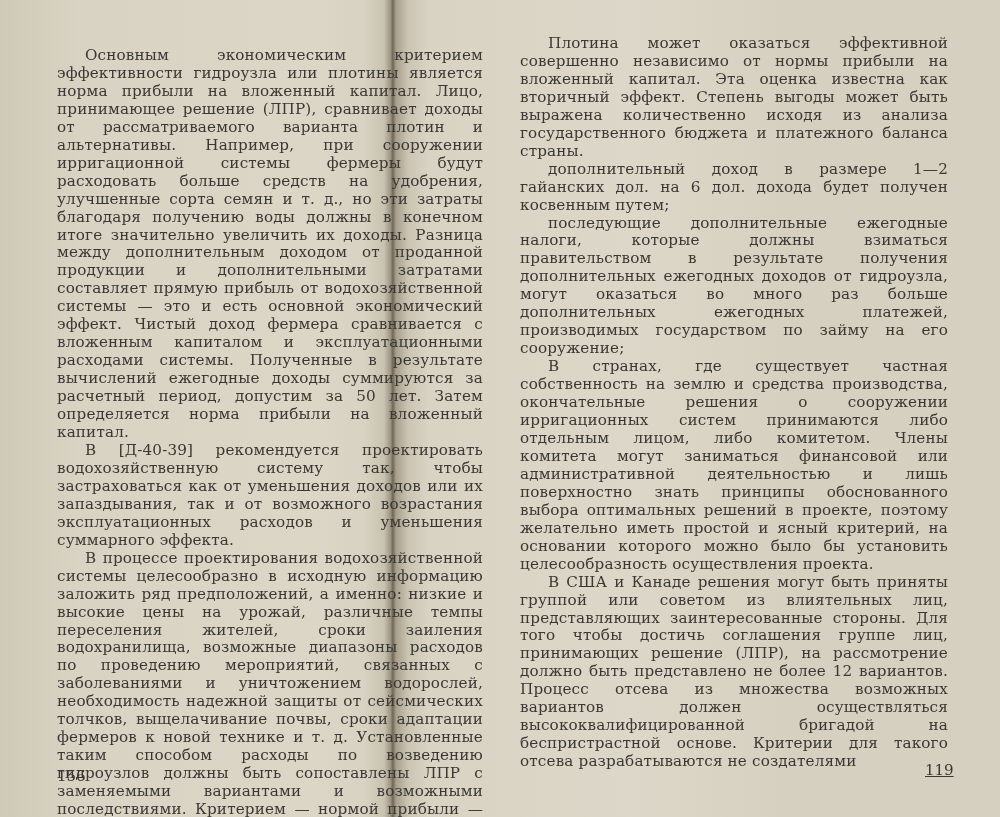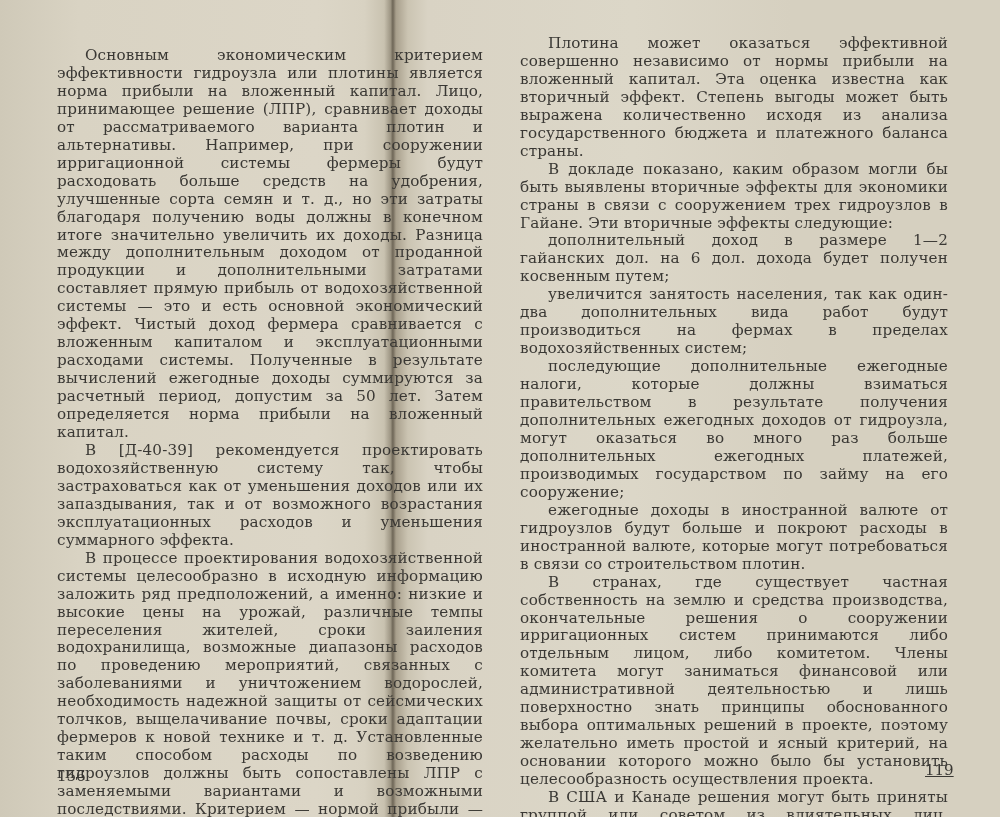--- a/index.html
+++ b/index.html
@@ -42,24 +42,21 @@
       <p class="para">Основным экономическим критерием эффективности гидроузла или плотины является норма прибыли на вложенный капитал. Лицо, принимающее решение (ЛПР), сравнивает доходы от рассматриваемого варианта плотин и альтернативы. Например, при сооружении ирригационной системы фермеры будут расходовать больше средств на удобрения, улучшенные сорта семян и т. д., но эти затраты благодаря получению воды должны в конечном итоге значительно увеличить их доходы. Разница между дополнительным доходом от проданной продукции и дополнительными затратами составляет прямую прибыль от водохозяйственной системы — это и есть основной экономический эффект. Чистый доход фермера сравнивается с вложенным капиталом и эксплуатационными расходами системы. Полученные в результате вычислений ежегодные доходы суммируются за расчетный период, допустим за 50 лет. Затем определяется норма прибыли на вложенный капитал.</p>
       <p class="para">В [Д-40-39] рекомендуется проектировать водохозяйственную систему так, чтобы застраховаться как от уменьшения доходов или их запаздывания, так и от возможного возрастания эксплуатационных расходов и уменьшения суммарного эффекта.</p>
       <p class="para">В процессе проектирования водохозяйственной системы целесообразно в исходную информацию заложить ряд предположений, а именно: низкие и высокие цены на урожай, различные темпы переселения жителей, сроки заиления водохранилища, возможные диапазоны расходов по проведению мероприятий, связанных с заболеваниями и уничтожением водорослей, необходимость надежной защиты от сейсмических толчков, выщелачивание почвы, сроки адаптации фермеров к новой технике и т. д. Установленные таким способом расходы по возведению гидроузлов должны быть сопоставлены ЛПР с заменяемыми вариантами и возможными последствиями. Критерием — нормой прибыли — не рекомендуется пользоваться для того, чтобы однозначно решить вопрос о строительстве плотины. Количественное определение экономического эффекта (доходов и расходов) для различных вариантов плотин и схем использования стока рек может быть выполнено, но при этом следует выявить тот ущерб, который наносится окружающей среде.</p>
     </div>
     <div class="folio">156</div>
   </div>
 
   <div class="page page-right">
     <div class="text">
       <p class="para">Плотина может оказаться эффективной совершенно независимо от нормы прибыли на вложенный капитал. Эта оценка известна как вторичный эффект. Степень выгоды может быть выражена количественно исходя из анализа государственного бюджета и платежного баланса страны.</p>
-      <p class="para">В докладе показано, каким образом могли бы быть выявлены вторичные эффекты для экономики страны в связи с сооружением трех гидроузлов в Гайане. Эти вторичные эффекты следующие:</p>
       <p class="para">дополнительный доход в размере 1—2 гайанских дол. на 6 дол. дохода будет получен косвенным путем;</p>
-      <p class="para">увеличится занятость населения, так как один-два дополнительных вида работ будут производиться на фермах в пределах водохозяйственных систем;</p>
       <p class="para">последующие дополнительные ежегодные налоги, которые должны взиматься правительством в результате получения дополнительных ежегодных доходов от гидроузла, могут оказаться во много раз больше дополнительных ежегодных платежей, производимых государством по займу на его сооружение;</p>
-      <p class="para">ежегодные доходы в иностранной валюте от гидроузлов будут больше и покроют расходы в иностранной валюте, которые могут потребоваться в связи со строительством плотин.</p>
       <p class="para">В странах, где существует частная собственность на землю и средства производства, окончательные решения о сооружении ирригационных систем принимаются либо отдельным лицом, либо комитетом. Члены комитета могут заниматься финансовой или административной деятельностью и лишь поверхностно знать принципы обоснованного выбора оптимальных решений в проекте, поэтому желательно иметь простой и ясный критерий, на основании которого можно было бы установить целесообразность осуществления проекта.</p>
       <p class="para">В США и Канаде решения могут быть приняты группой или советом из влиятельных лиц, представляющих заинтересованные стороны. Для того чтобы достичь соглашения группе лиц, принимающих решение (ЛПР), на рассмотрение должно быть представлено не более 12 вариантов. Процесс отсева из множества возможных вариантов должен осуществляться высококвалифицированной бригадой на беспристрастной основе. Критерии для такого отсева разрабатываются не создателями</p>
     </div>
     <div class="folio">119</div>
   </div>
 
 </div>
 
 </body></html>

